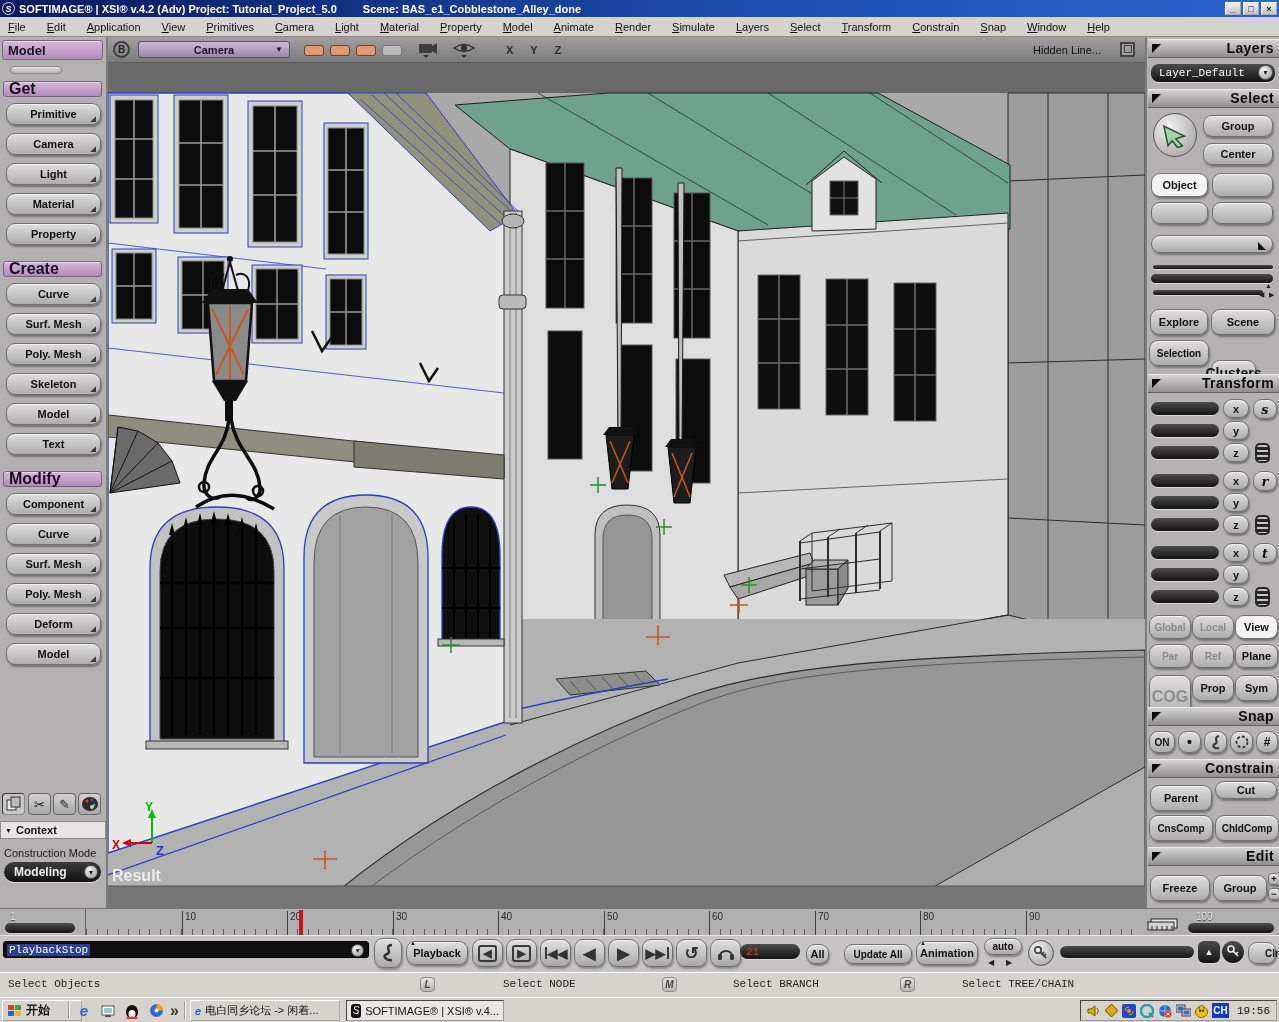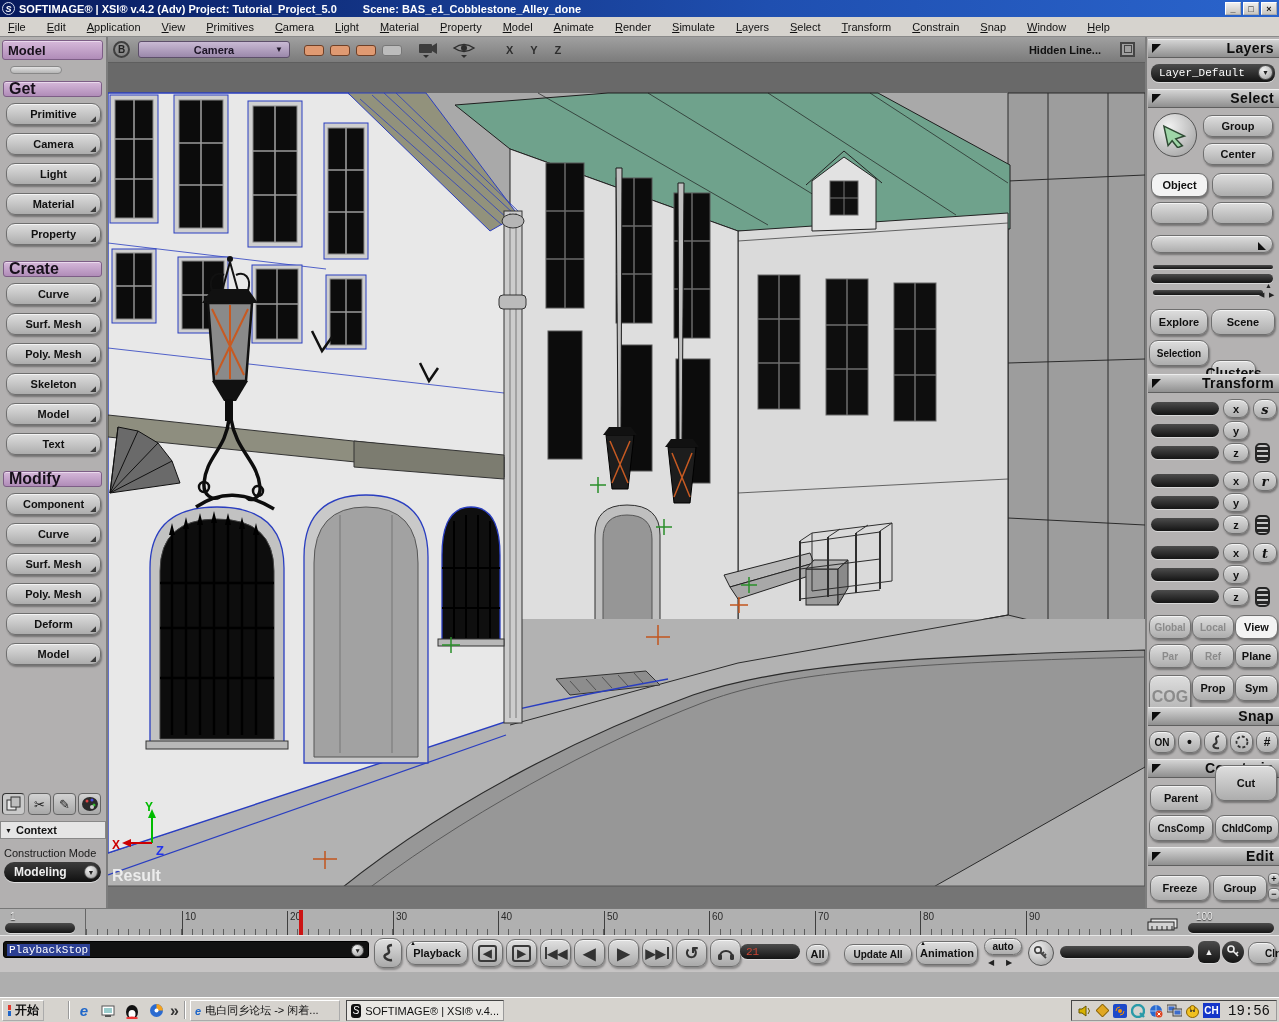--- a/index.html
+++ b/index.html
@@ -82,21 +82,21 @@
   #vp-cam { position:absolute; left:30px; top:4px; width:152px; height:17px;
     background:linear-gradient(180deg,#c9bad4,#9b88ab); border:1px solid #5d4f6a;
     border-radius:3px; font-weight:bold; font-size:11px; color:#1c1426;
     display:flex; align-items:center; justify-content:center; }
   #vp-cam .dd { position:absolute; right:6px; font-size:8px; }
   .memo { position:absolute; top:8px; width:20px; height:11px; border-radius:3px;
     border:1px solid #6e4028; background:#e09a72; }
   .memo.off { background:#bcbcbc; border-color:#777; }
   #vp-axes { position:absolute; left:398px; top:7px; font-size:11px; font-weight:bold;
     color:#2e2e2e; letter-spacing:7px; }
-  #vp-mode { position:absolute; right:44px; top:7px; font-size:11px; font-weight:bold;
+  #vp-mode { position:absolute; right:44px; top:7px; font-size:11px; font-weight:normal;
     color:#111;padding-left:20px; }
   #vp-max { position:absolute; right:10px; top:5px; width:15px; height:15px;
     border:2px solid #444; background:#9f9f9f; }
   #vp-max::after { content:""; position:absolute; right:1px; top:1px; width:6px;
     height:6px; border:1px solid #444; }
   #scene { position:absolute; left:0; top:26px; }
 
   
   #rightpanel { position:absolute; left:1145px; top:37px; width:134px; height:871px;
     background:#b4b2b2; border-left:2px solid #7d7d7d; }
@@ -144,21 +144,21 @@
   #taskbar { position:absolute; left:0; top:997px; width:1279px; height:25px;
     background:#d6d3ce; border-top:1px solid #fff; }
   .taskbtn { position:absolute; top:2px; height:21px; border:1px outset #fff;
     background:#d6d3ce; display:flex; align-items:center; gap:4px; padding:0 4px;
     font-size:11px; color:#111; white-space:nowrap; overflow:hidden; }
   .taskbtn.active { background:#e9e7e3; border:1px inset #9a9a9a; }
   #tray { position:absolute; right:2px; top:2px; height:21px; border:1px inset #9a9a9a;
     display:flex; align-items:center; gap:4px; padding:0 6px; }
   .chbadge { width:17px; height:15px; background:#1536c9; color:#fff; font-size:10px;
     font-weight:bold; display:flex; align-items:center; justify-content:center; }
-  #clock { font-size:14px; color:#111; margin-left:4px; }
+  #clock { font-size:11px; color:#111; margin-left:4px; }
   .qk { position:absolute; top:3px; width:20px; height:19px; display:flex;
     align-items:center; justify-content:center; }
   .vline { position:absolute; top:3px; width:2px; height:18px;
     border-left:1px solid #9a9a9a; border-right:1px solid #fff; }
 </style>
 </head>
 <body>
 
 <div id="screen">
 
@@ -569,21 +569,21 @@
     </div>
     <div class="xbtn" style="top:694px;left:83px;width:23px;height:22px;">
       <svg width="16" height="16">
           <circle cx="8" cy="8" r="5.5" stroke="#333" stroke-width="1.8" fill="none" stroke-dasharray="3 2"></circle>
         </svg>
     </div>
     <div class="xbtn" style="top:694px;left:109px;width:22px;height:22px;font-size:12px;">#</div>
 
     <div class="rphead" style="top:722px;">Constrain</div>
     <div class="xbtn" style="top:748px;left:3px;width:62px;height:26px;">Parent</div>
-    <div class="xbtn" style="top:728px;left:68px;width:62px;height:36px;border-radius:9px;">Cut</div>
+    <div class="xbtn" style="top:744px;left:68px;width:62px;height:18px;border-radius:9px;">Cut</div>
     <div class="xbtn" style="top:778px;left:2px;width:64px;height:26px;font-size:10px;">CnsComp</div>
     <div class="xbtn" style="top:778px;left:68px;width:64px;height:26px;font-size:10px;">ChldComp</div>
 
     <div class="rphead" style="top:810px;">Edit</div>
     <div class="xbtn" style="top:838px;left:3px;width:60px;height:26px;">Freeze</div>
     <div class="xbtn" style="top:838px;left:66px;width:54px;height:26px;">Group</div>
     <div class="xbtn" style="top:836px;left:121px;width:12px;height:12px;font-size:9px;border-radius:4px;">+</div>
     <div class="xbtn" style="top:851px;left:121px;width:12px;height:12px;font-size:9px;border-radius:4px;">−</div>
   </div>
 
@@ -667,23 +667,32 @@
     <div class="darkpill" style="left:1198px;top:5px;width:22px;height:22px;border-radius:6px;display:flex;align-items:center;justify-content:center;color:#efefef;font-size:9px;">▲</div>
     <div class="darkpill" style="left:1222px;top:5px;width:22px;height:22px;border-radius:50%;">
       <svg width="22" height="22">
           <circle cx="9" cy="8" r="3" stroke="#eee" stroke-width="1.6" fill="none"></circle>
           <path d="M11,10 L16,15 M14,13 L16,11" stroke="#eee" stroke-width="1.6" fill="none"></path>
         </svg>
     </div>
     <div class="xbtn" style="left:1248px;top:6px;width:28px;height:22px;position:absolute;font-size:10px;padding-left:20px;">Clr</div>
   </div>
 
+  <div id="statusbar">
+    <span class="mono" style="position:absolute;left:8px;top:5px;">Select Objects</span>
+    <span class="hintbadge" style="left:420px;">L</span>
+    <span class="mono" style="position:absolute;left:503px;top:5px;">Select NODE</span>
+    <span class="hintbadge" style="left:662px;">M</span>
+    <span class="mono" style="position:absolute;left:733px;top:5px;">Select BRANCH</span>
+    <span class="hintbadge" style="left:900px;">R</span>
+    <span class="mono" style="position:absolute;left:962px;top:5px;">Select TREE/CHAIN</span>
+  </div>
 
   <div id="taskbar">
-    <div class="taskbtn" style="left:2px;width:42px;font-weight:bold;font-size:12px;text-align:center;">
+    <div class="taskbtn" style="left:2px;width:80px;font-weight:bold;font-size:12px;text-align:center;">
       <svg width="15" height="13">
         <rect x="1" y="1" width="6" height="5" fill="#e03a2f"></rect>
           <rect x="8" y="1" width="6" height="5" fill="#43a047"></rect>
         <rect x="1" y="7" width="6" height="5" fill="#1e66c9"></rect>
           <rect x="8" y="7" width="6" height="5" fill="#f3b01c"></rect>
       </svg>
       <span>开始</span>
     </div>
     <div class="vline" style="left:68px;"></div>
     <div class="qk" style="left:74px;">

